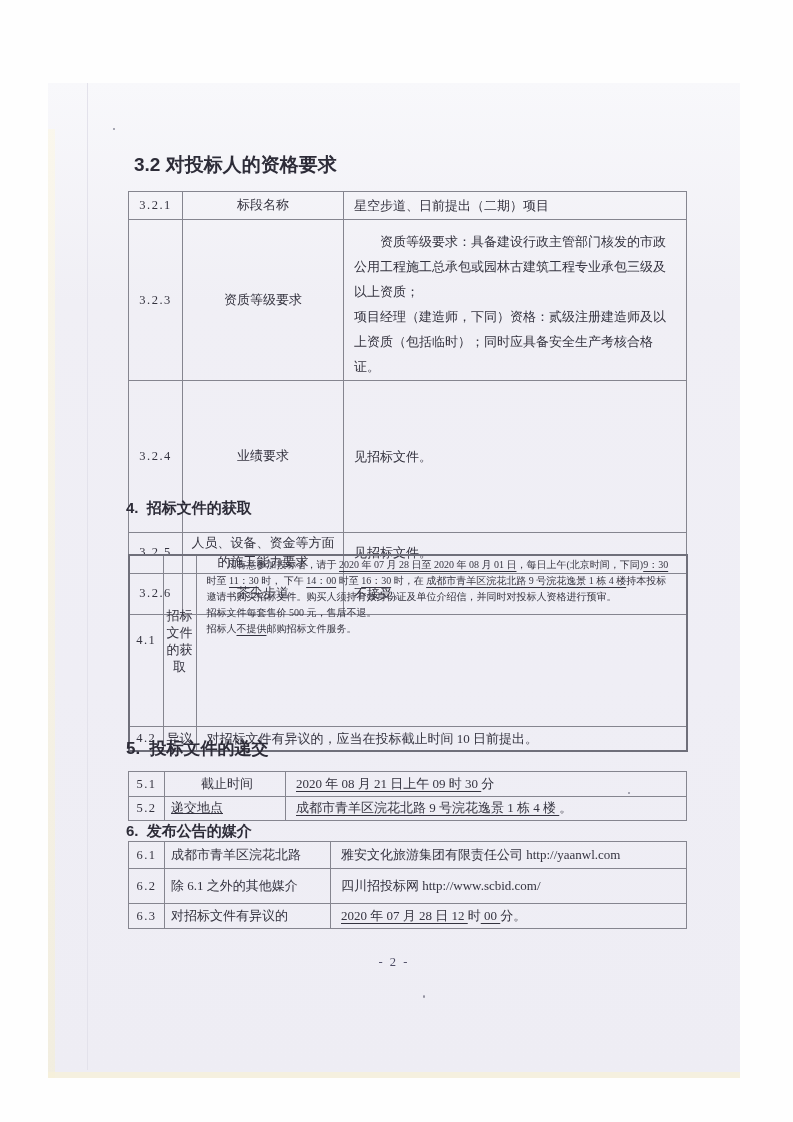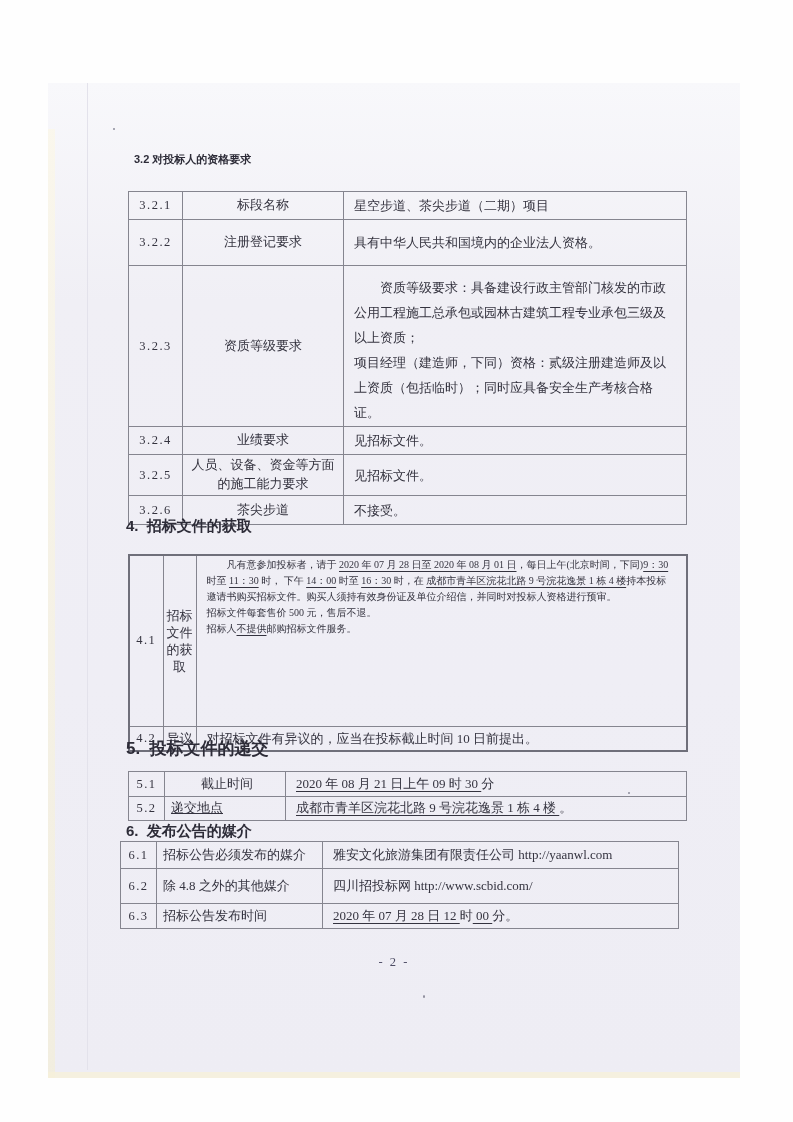--- a/index.html
+++ b/index.html
@@ -27,22 +27,22 @@
     background:#e3e2eb;
   }
   .speck{position:absolute;border-radius:50%;background:#8d8c9b;}
 
   
   .sec-heading{
     position:absolute;
     font-family:"Liberation Sans","DejaVu Sans",sans-serif;
     font-weight:bold;color:#2d2c38;white-space:pre-wrap;
   }
-  .h32{left:86px;top:69px;font-size:11px;}
-  .h4{left:78px;top:434px;font-size:15px;}
+  .h32{left:86px;top:69px;font-size:19px;}
+  .h4{left:78px;top:416px;font-size:15px;}
   .h5{left:78px;top:654px;font-size:17px;}
   .h6{left:78px;top:739px;font-size:15px;}
 
   
   table{
     position:absolute;border-collapse:collapse;table-layout:fixed;
     font-size:13px;color:#34333f;
   }
   td{border:1px solid #85858f;overflow:hidden;vertical-align:middle;padding:1px 4px;}
   td.no{
@@ -71,21 +71,21 @@
   .t4 td.vlbl{text-align:center;padding:0 3px;line-height:17px;font-size:13px;}
   .cell-41{vertical-align:top;padding:6px 10px 0 12px;line-height:28px;font-size:10px;}
   .cell-41 p{margin:0;}
   .cell-41 p:first-child{text-indent:2em;}
   .t4 td.cnt42{line-height:21px;}
 
   .t5{left:80px;top:688px;width:558px;border:1.5px solid #75757f;}
   .t5 tr:nth-child(1){height:25px;}
   .t5 tr:nth-child(2){height:24px;}
 
-  .t6{left:72px;top:758px;width:558px;border:1.5px solid #75757f;}
+  .t6{left:80px;top:758px;width:558px;border:1.5px solid #75757f;}
   .t6 tr:nth-child(1){height:27px;}
   .t6 tr:nth-child(2){height:35px;}
   .t6 tr:nth-child(3){height:25px;}
 
   
   .page-footer{
     position:absolute;left:0;top:872px;width:100%;
     text-align:center;font-size:12.5px;color:#4c4b63;letter-spacing:2px;
     font-family:"Liberation Serif","DejaVu Serif",serif;
   }
@@ -107,28 +107,21 @@
     <colgroup>
         <col style="width:54px">
         <col style="width:161px">
         <col style="width:343px">
       </colgroup>
     <tbody>
         <tr>
       <td class="no">3.2.1</td>
       <td class="lbl">标段名称</td>
       <td class="cnt">
-            <p><span>星空步道、茶尖步道（二期）项目</span></p>
-          </td>
-    </tr>
-    <tr>
-      <td class="no">3.2.2</td>
-      <td class="lbl">注册登记要求</td>
-      <td class="cnt">
-            <p><span>具有中华人民共和国境内的企业法人资格。</span></p>
+            <p><span>星空步道、日前提出（二期）项目</span></p>
           </td>
     </tr>
     <tr>
       <td class="no">3.2.3</td>
       <td class="lbl">资质等级要求</td>
       <td class="cnt cell-323">
             <p><span>资质等级要求：具备建设行政主管部门核发的市政公用工程施工总承包或园林古建筑工程专业承包三级及以上资质；</span></p>
             <p><span>项目经理（建造师，下同）资格：贰级注册建造师及以上资质（包括临时）；同时应具备安全生产考核合格证。</span></p>
           </td>
     </tr>
@@ -214,35 +207,35 @@
 
   <table class="t6">
     <colgroup>
         <col style="width:36px">
         <col style="width:166px">
         <col style="width:356px">
       </colgroup>
     <tbody>
         <tr>
       <td class="no">6.1</td>
-      <td class="lbl" style="text-align:left;">招标公告必须发布的媒介</td>
+      <td class="lbl" style="text-align:left;">成都市青羊区浣花北路</td>
       <td class="cnt">
             <p><span>雅安文化旅游集团有限责任公司 http://yaanwl.com</span></p>
           </td>
     </tr>
     <tr>
       <td class="no">6.2</td>
-      <td class="lbl" style="text-align:left;">除 4.8 之外的其他媒介</td>
+      <td class="lbl" style="text-align:left;">除 6.1 之外的其他媒介</td>
       <td class="cnt">
             <p><span>四川招投标网 http://www.scbid.com/</span></p>
           </td>
     </tr>
     <tr>
       <td class="no">6.3</td>
-      <td class="lbl" style="text-align:left;">招标公告发布时间</td>
+      <td class="lbl" style="text-align:left;">对招标文件有异议的</td>
       <td class="cnt">
             <p><span class="u"> 2020 年 07 月 28 日 12 </span><span>时</span><span class="u"> 00 </span><span>分。</span></p>
           </td>
     </tr>
   </tbody>
     </table>
 
   <div class="page-footer">- 2 -</div>
 </div>
 

